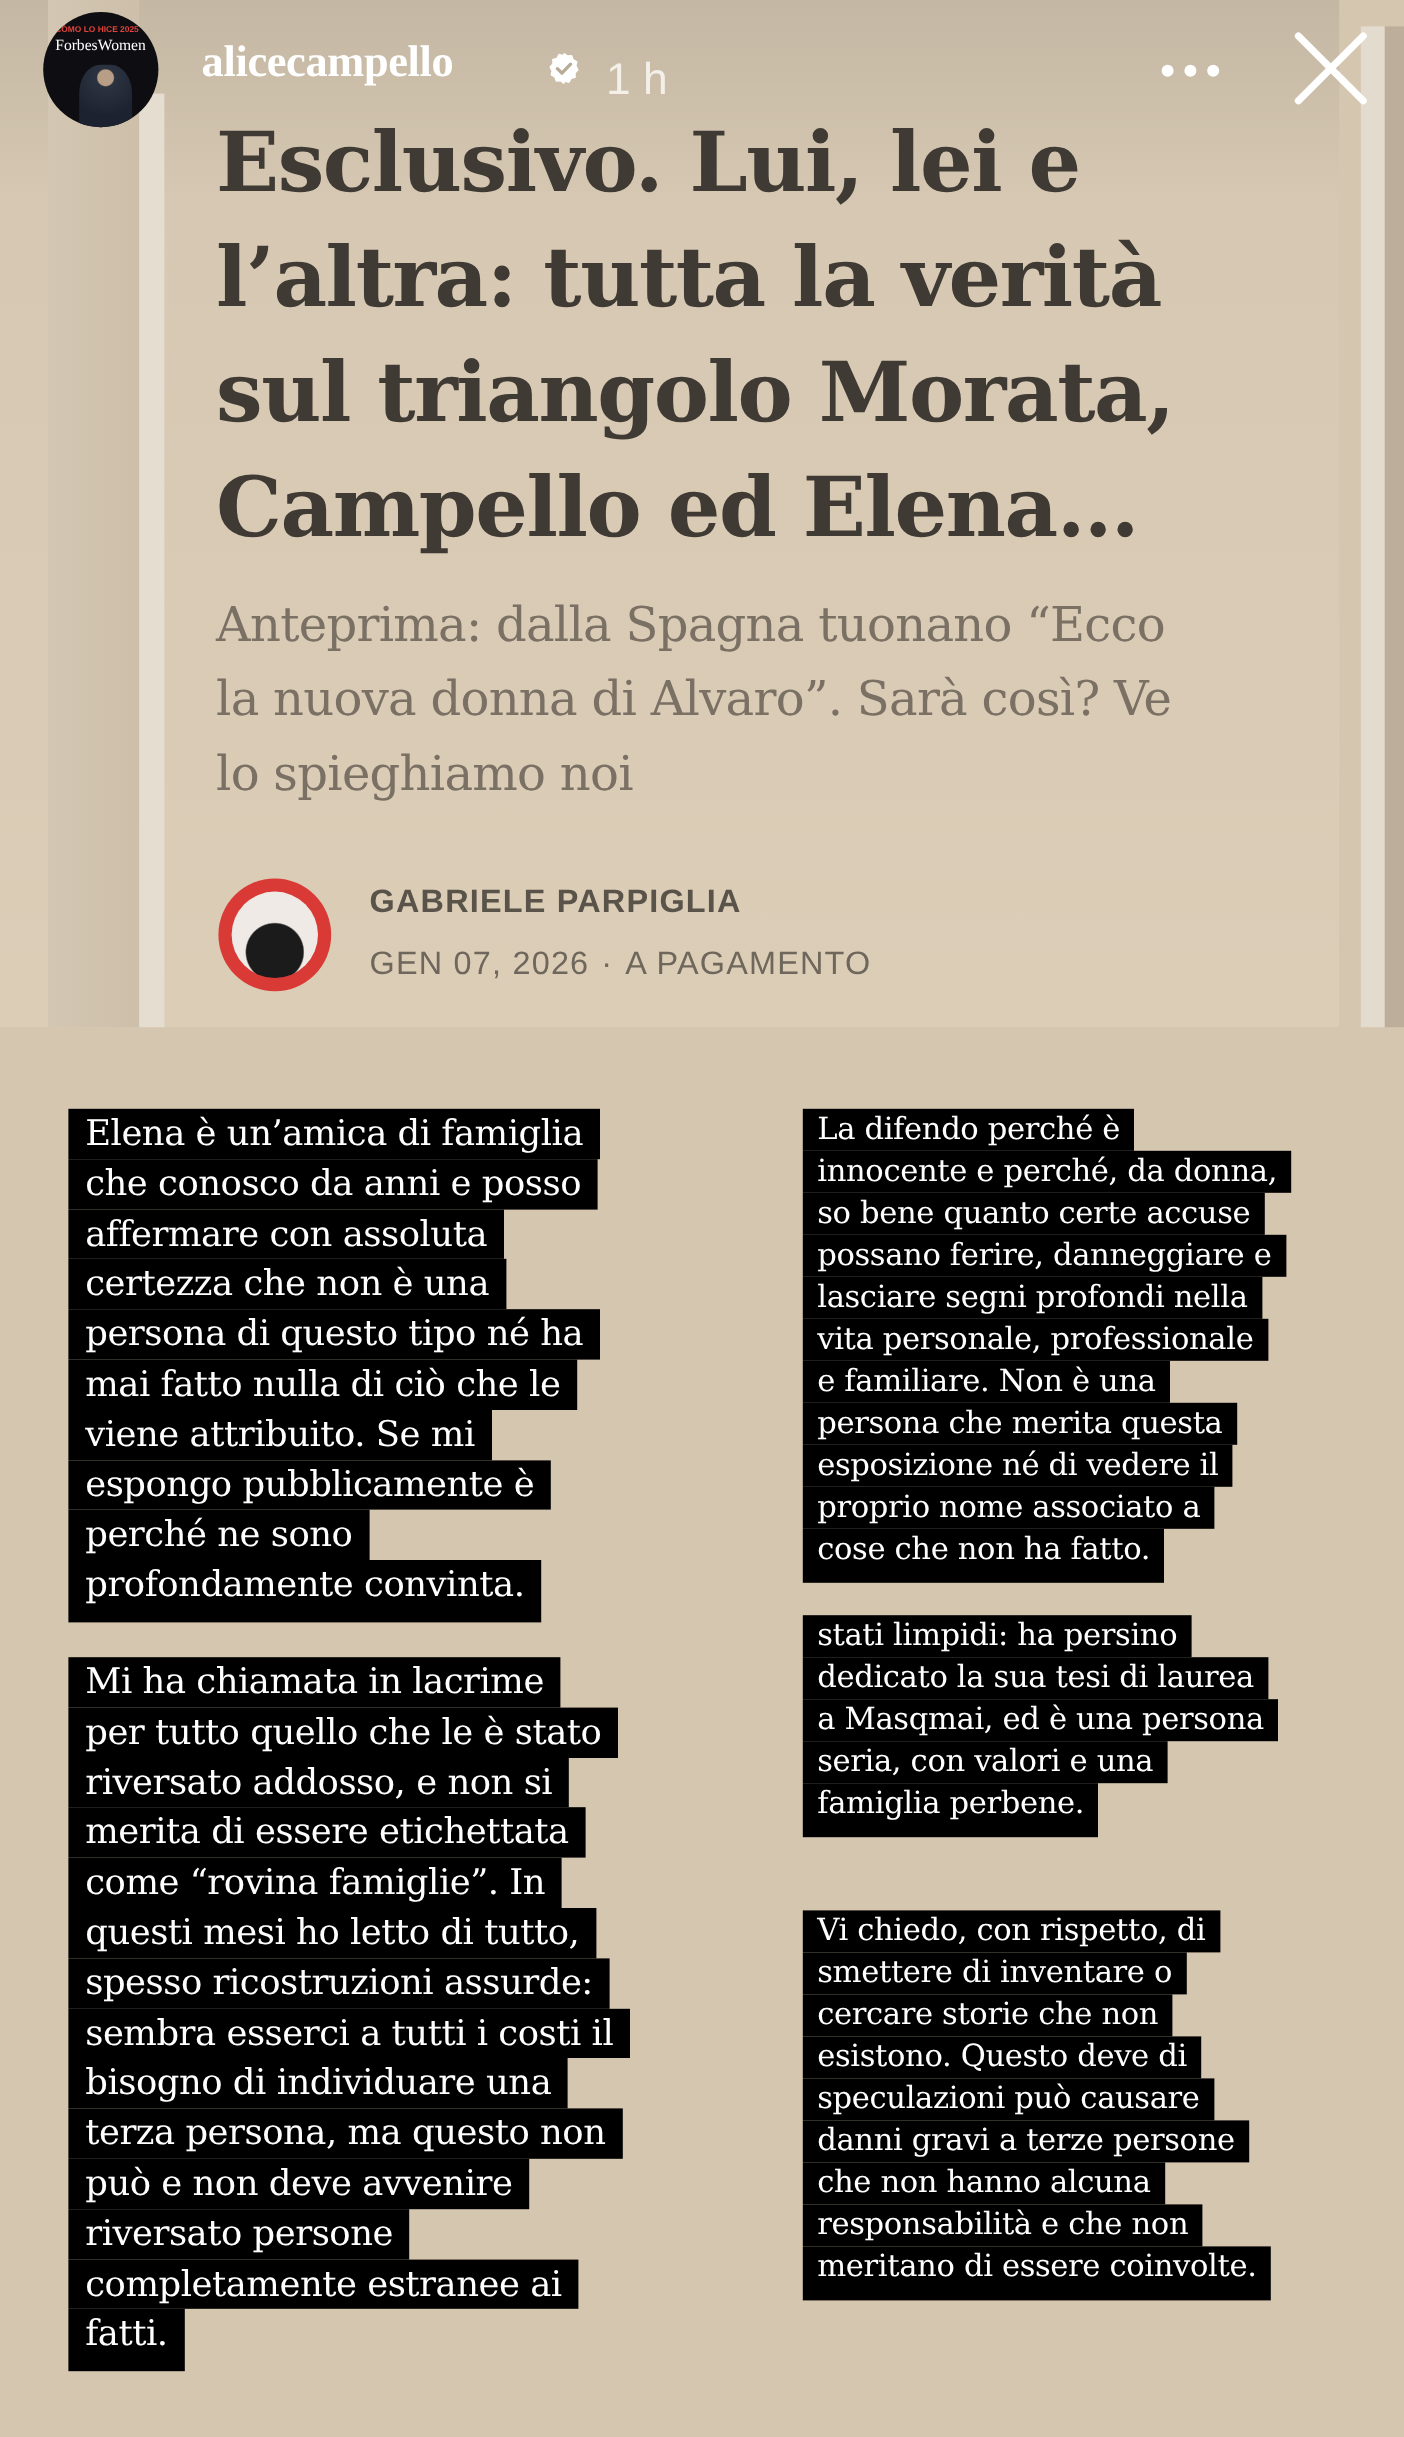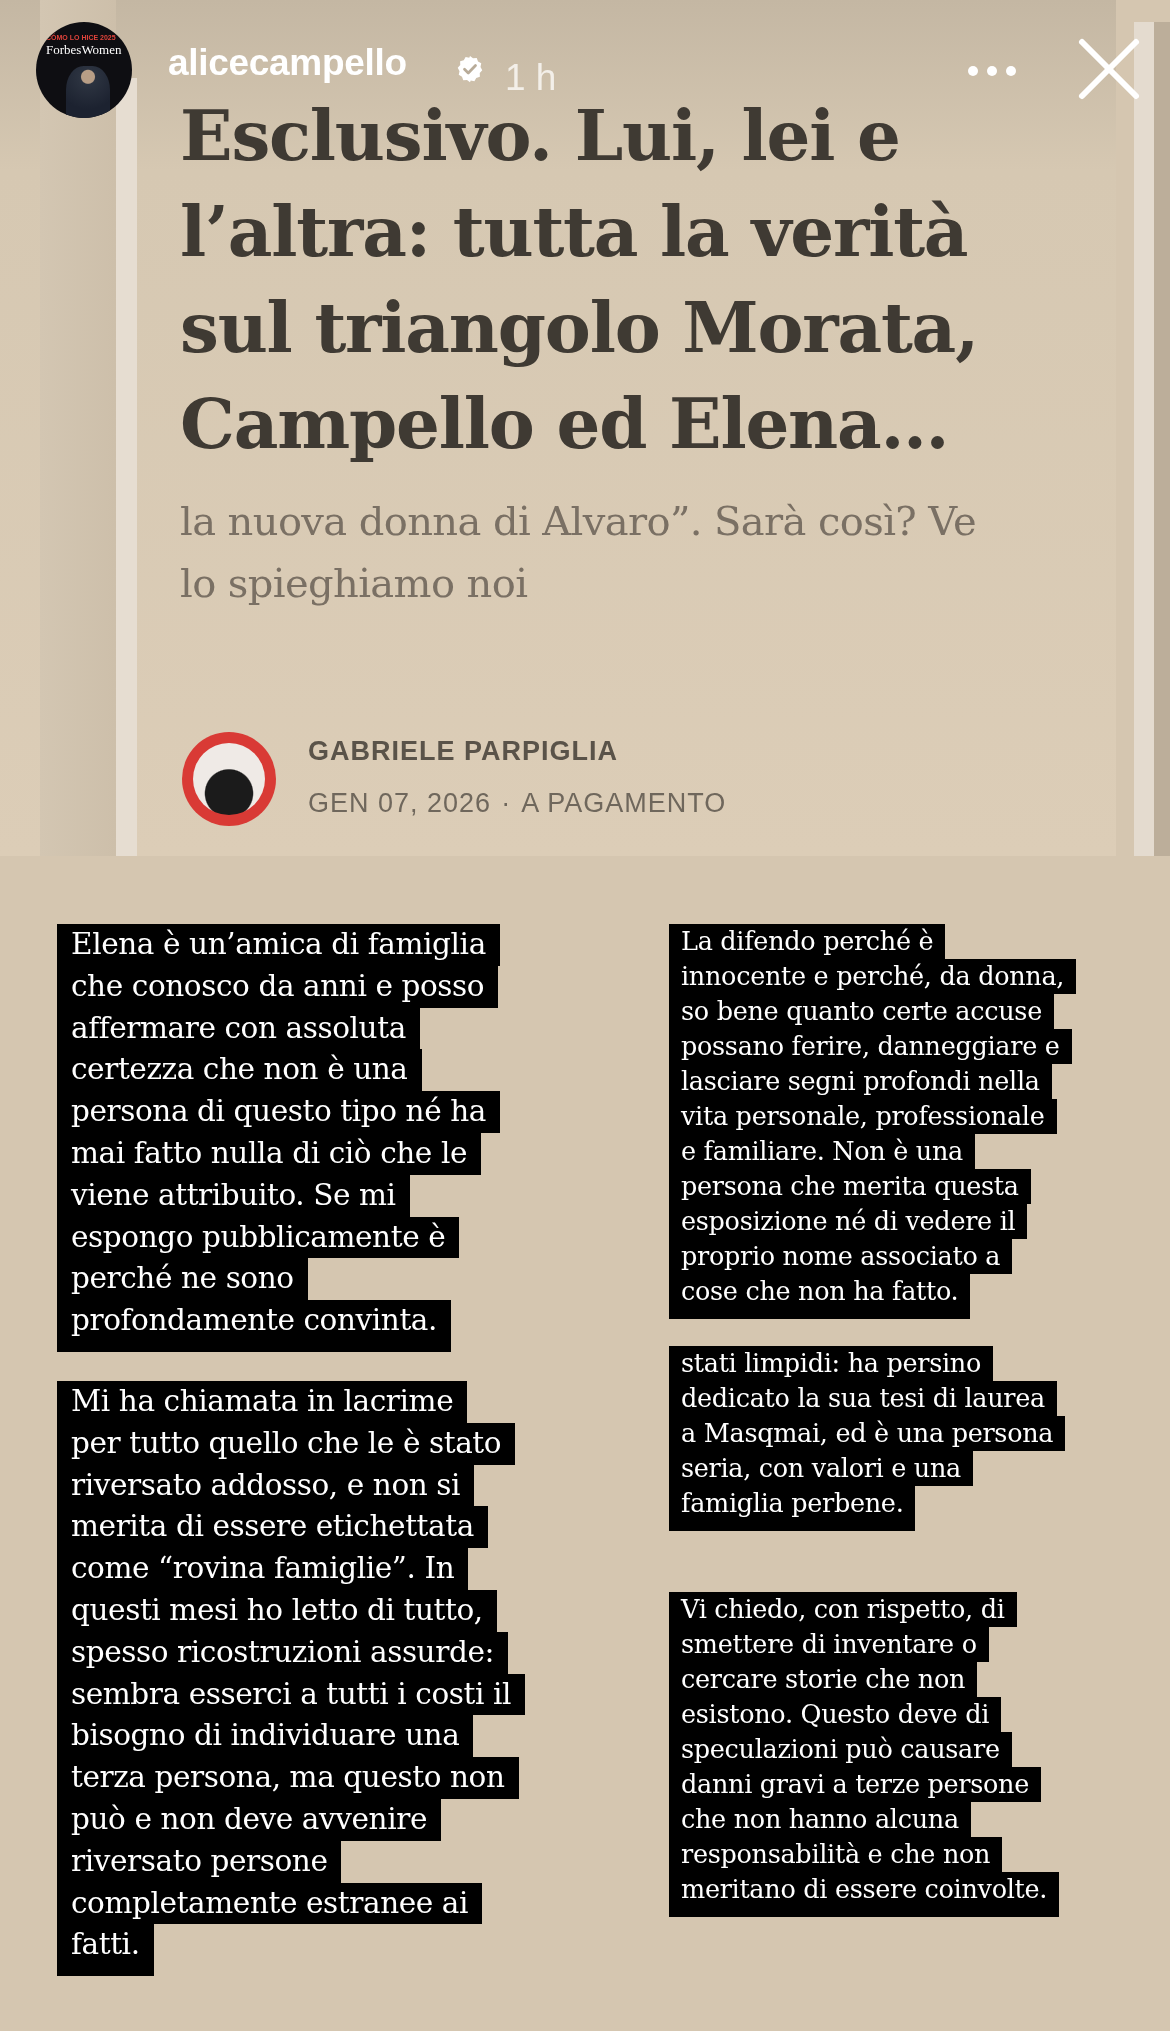--- a/index.html
+++ b/index.html
@@ -59,42 +59,42 @@
   }
   .author-meta {
     position: absolute; left: 308px; top: 788px;
     font-family: "Liberation Sans", sans-serif;
     font-size: 27px; color: #6f675c; letter-spacing: 1px;
   }
   .author-meta .dot { margin: 0 10px; }
 
   
   .story-header {
-    position: absolute; left: 0; top: 12px; width: 1076px; height: 120px;
+    position: absolute; left: 0; top: 0; width: 1076px; height: 120px;
   }
   .profile-avatar {
     position: absolute; left: 36px; top: 10px; width: 96px; height: 96px;
     border-radius: 50%; background: #0e0e12; overflow: hidden;
   }
   .profile-avatar .top-txt {
     position: absolute; left: 10px; top: 12px; font-family: "Liberation Sans", sans-serif;
     font-size: 7px; color: #e0433b; font-weight: bold; white-space: nowrap;
   }
   .profile-avatar .brand {
     position: absolute; left: 10px; top: 20px; font-family: "Liberation Serif", serif;
     font-size: 13px; color: #ffffff; white-space: nowrap;
   }
   .profile-avatar .figure {
     position: absolute; left: 30px; top: 44px; width: 44px; height: 60px;
     border-radius: 40% 40% 10% 10%;
     background: radial-gradient(circle at 50% 18%, #b89e86 0 12%, #2c3340 14%, #1c2230 60%);
   }
   .username {
     position: absolute; left: 168px; top: 30px;
-    font-family: Liberation Sans, sans-serif; font-size: 37px; font-weight: bold;
+    font-family: Liberation Serif, serif; font-size: 37px; font-weight: bold;
     color: #ffffff; letter-spacing: -0.3px;
   }
   .verified {
     position: absolute; left: 455px; top: 42px; width: 30px; height: 30px;
   }
   .timestamp {
     position: absolute; left: 505px; top: 30px;
     font-family: "Liberation Sans", sans-serif; font-size: 37px;
     color: #f3efe9;
     margin-top: 15px;
@@ -134,20 +134,21 @@
   <div class="band-right"></div>
 
   <div class="headline">
     <div>Esclusivo. Lui, lei e</div>
     <div>l’altra: tutta la verità</div>
     <div>sul triangolo Morata,</div>
     <div>Campello ed Elena…</div>
   </div>
 
   <div class="subhead">
+    <div>Anteprima: dalla Spagna tuonano “Ecco</div>
     <div>la nuova donna di Alvaro”. Sarà così? Ve</div>
     <div>lo spieghiamo noi</div>
   </div>
 
   <div class="author-avatar">
     <div class="inner"></div>
   </div>
   <div class="author-name">GABRIELE PARPIGLIA</div>
   <div class="author-meta">
     <span>GEN 07, 2026</span><span class="dot">·</span><span>A PAGAMENTO</span>

